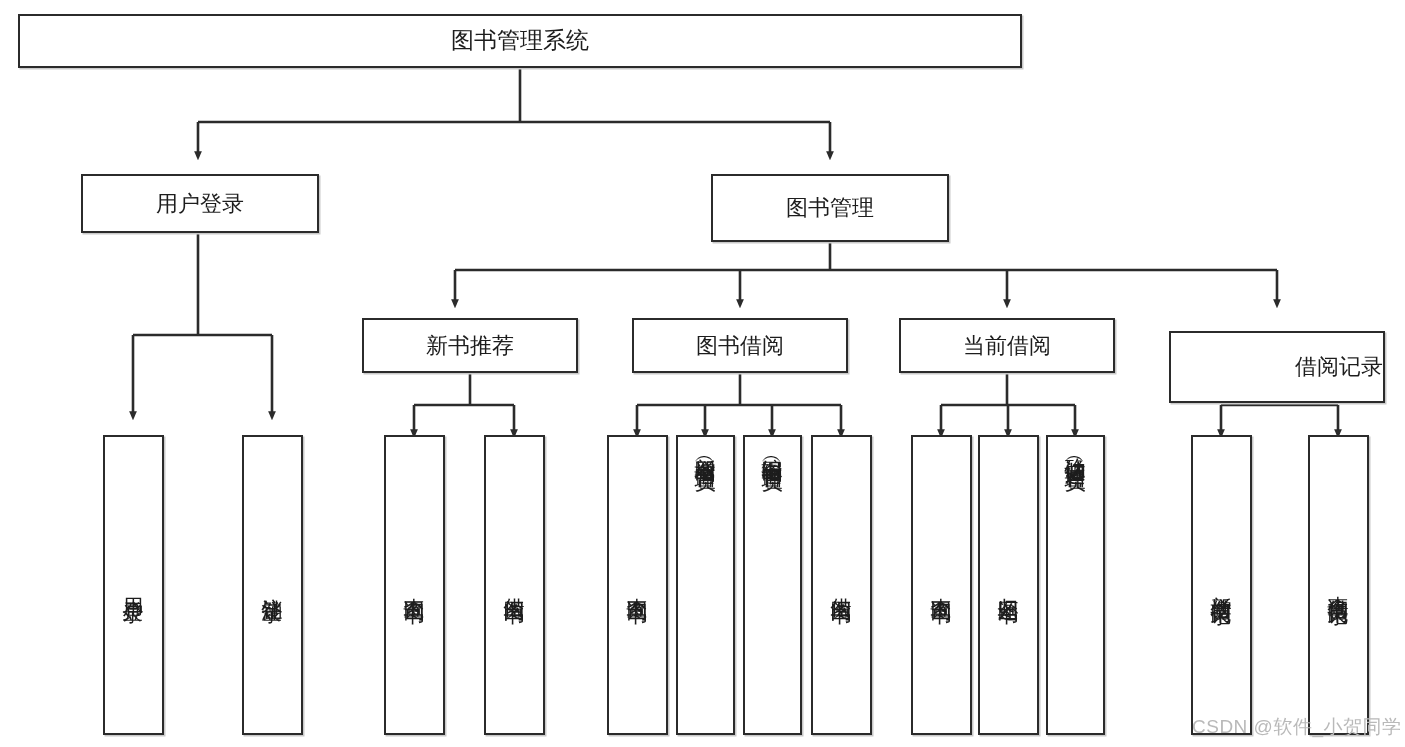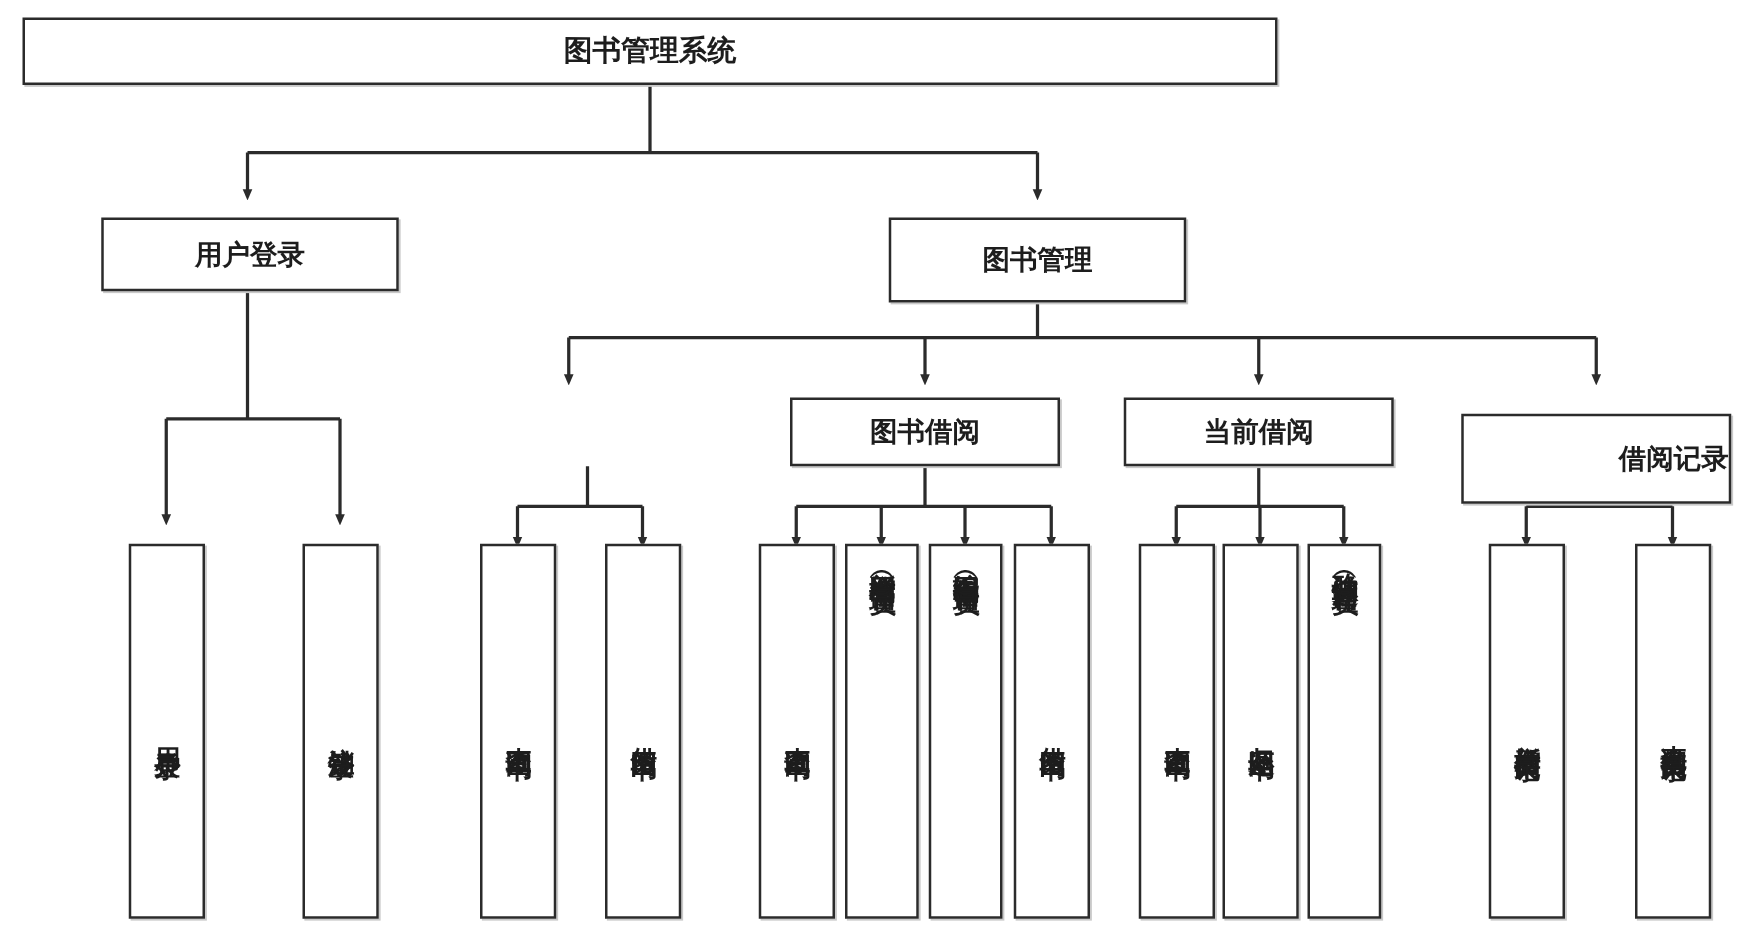--- a/index.html
+++ b/index.html
@@ -30,21 +30,20 @@
     position: absolute;
     box-sizing: border-box;
     background: #ffffff;
     border: 2px solid #2b2b2b;
     box-shadow: 1.5px 1.5px 0 0 #c9c9c9;
     display: flex;
     align-items: center;
     justify-content: center;
     color: #1d1d1d;
     z-index: 2;
-    font-weight: bold;
   }
   .node .label {
     display: block;
     text-align: center;
     line-height: 1.18;
     white-space: nowrap;
   }
   
   .node.h .label {
     font-size: 22px;
@@ -138,20 +137,23 @@
     <span class="label">图书管理系统</span>
   </div>
 
   <div class="node h" style="left:81px; top:174px; width:238px; height:59px;">
     <span class="label">用户登录</span>
   </div>
   <div class="node h" style="left:711px; top:174px; width:238px; height:68px;">
     <span class="label">图书管理</span>
   </div>
 
+  <div class="node h" style="left:362px; top:318px; width:216px; height:55px;">
+    <span class="label">新书推荐</span>
+  </div>
   <div class="node h" style="left:899px; top:318px; width:216px; height:55px;">
     <span class="label">当前借阅</span>
   </div>
   <div class="node h" style="left:632px; top:318px; width:216px; height:55px;">
     <span class="label">图书借阅</span>
   </div>
   <div class="node h" style="left:1169px; top:331px; width:216px; height:72px;justify-content:flex-end;">
     <span class="label">借阅记录</span>
   </div>
 
@@ -192,14 +194,15 @@
     <span class="label">确认归还（管理员）</span>
   </div>
 
   <div class="node v mid" style="left:1191px; top:435px; width:61px; height:300px;">
     <span class="label">新增借阅记录</span>
   </div>
   <div class="node v mid" style="left:1308px; top:435px; width:61px; height:300px;">
     <span class="label">查询借阅记录</span>
   </div>
 
+  <div class="watermark" style="left:1192px; top:714px;">CSDN @软件_小贺同学</div>
 
 </div>
 
 </body></html>

